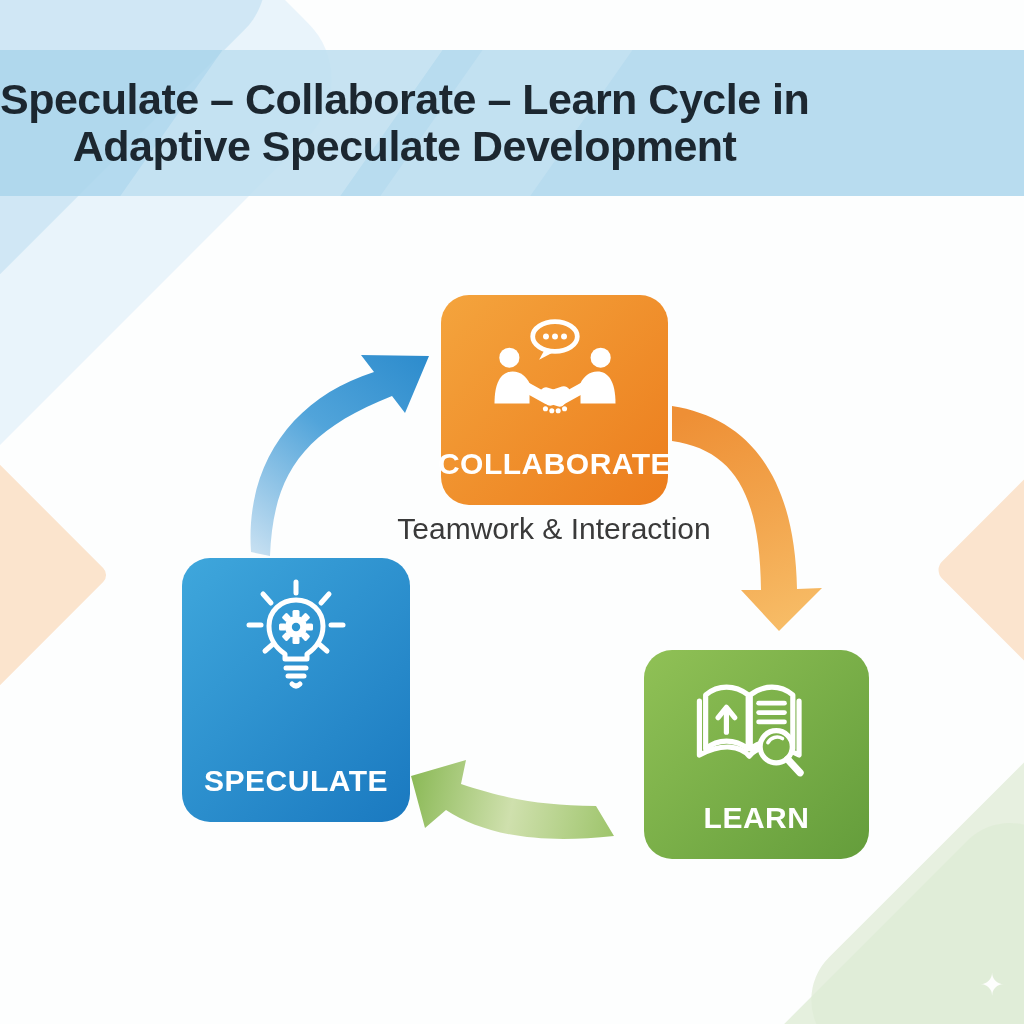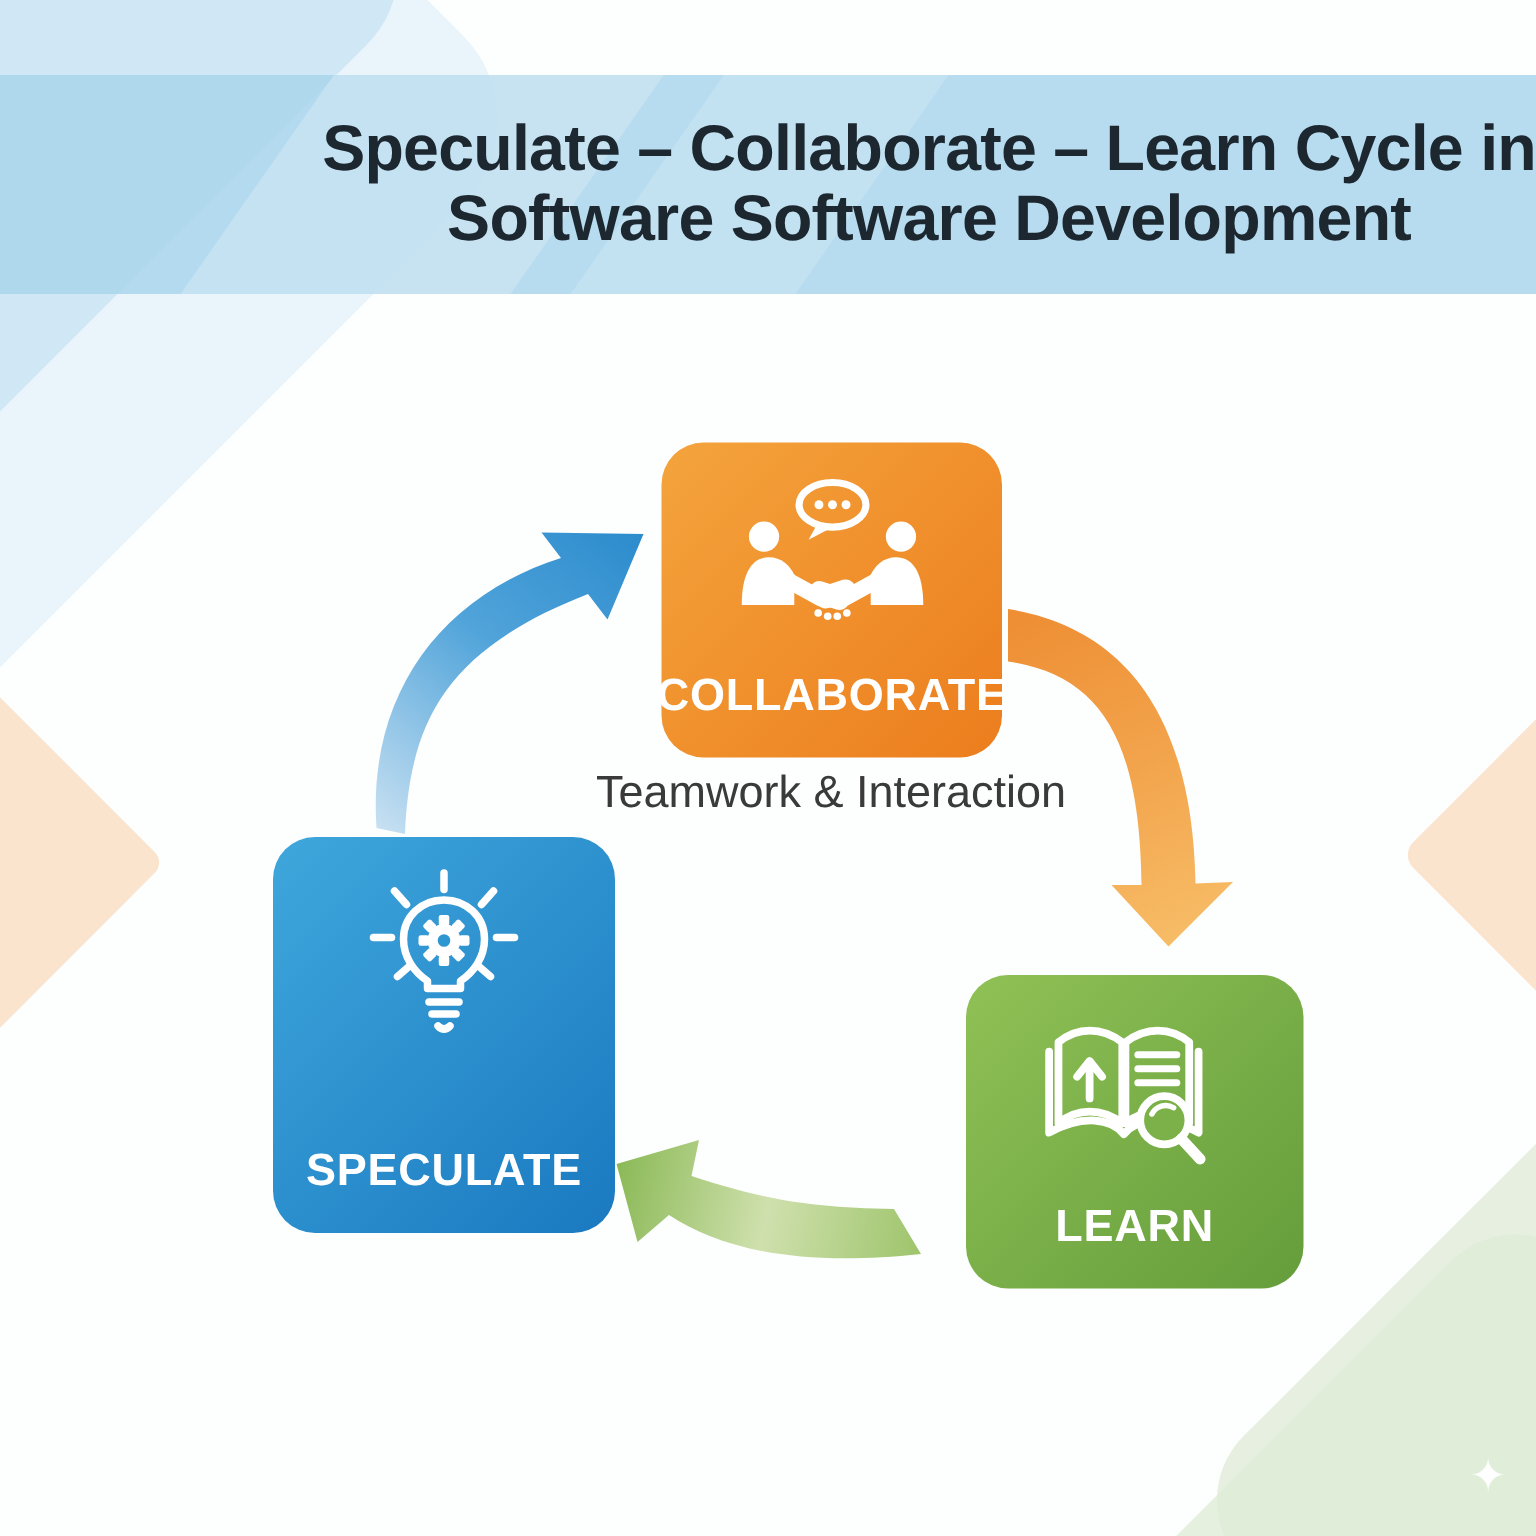--- a/index.html
+++ b/index.html
@@ -35,21 +35,21 @@
     background:#dfecd6;opacity:.8;transform:rotate(45deg);
   }
   .sparkle{
     position:absolute;left:975px;top:968px;width:34px;height:34px;
     color:#ffffff;font-size:30px;line-height:34px;text-align:center;opacity:.95;
   }
   
   .banner{
     position:absolute;left:0;top:50px;width:1024px;height:146px;
     background:rgba(168,212,235,0.82);
-    display:flex;flex-direction:column;align-items:flex-end;justify-content:center;
+    display:flex;flex-direction:column;align-items:flex-start;justify-content:center;
     overflow:hidden;
   }
   .banner .streak{position:absolute;top:-10px;height:170px;background:#ffffff;pointer-events:none;}
   .streak-1{left:170px;width:220px;opacity:.22;transform:skewX(-35deg);}
   .streak-2{left:430px;width:150px;opacity:.14;transform:skewX(-35deg);}
   .title{
     margin:0;text-align:center;color:#1c2730;font-weight:700;
     font-size:43px;line-height:47px;letter-spacing:-0.5px;position:relative;
   }
   .title span{display:block;}
@@ -86,21 +86,21 @@
   <div class="bgshape shape-peach-left"></div>
   <div class="bgshape shape-peach-right"></div>
   <div class="bgshape shape-green-1"></div>
   <div class="bgshape shape-green-2"></div>
 
   <div class="banner">
     <div class="streak streak-1"></div>
     <div class="streak streak-2"></div>
     <h1 class="title">
       <span>Speculate – Collaborate – Learn Cycle in</span>
-      <span>Software Software Development</span>
+      <span>Adaptive Speculate Development</span>
     </h1>
   </div>
 
   <svg class="arrows" width="1024" height="1024" viewBox="0 0 1024 1024">
     <defs>
       <linearGradient id="gradBlue" gradientUnits="userSpaceOnUse" x1="258" y1="560" x2="425" y2="356">
         <stop offset="0" stop-color="#c9e1f2"></stop>
         <stop offset="0.55" stop-color="#51a4da"></stop>
         <stop offset="1" stop-color="#2d8ccd"></stop>
       </linearGradient>

